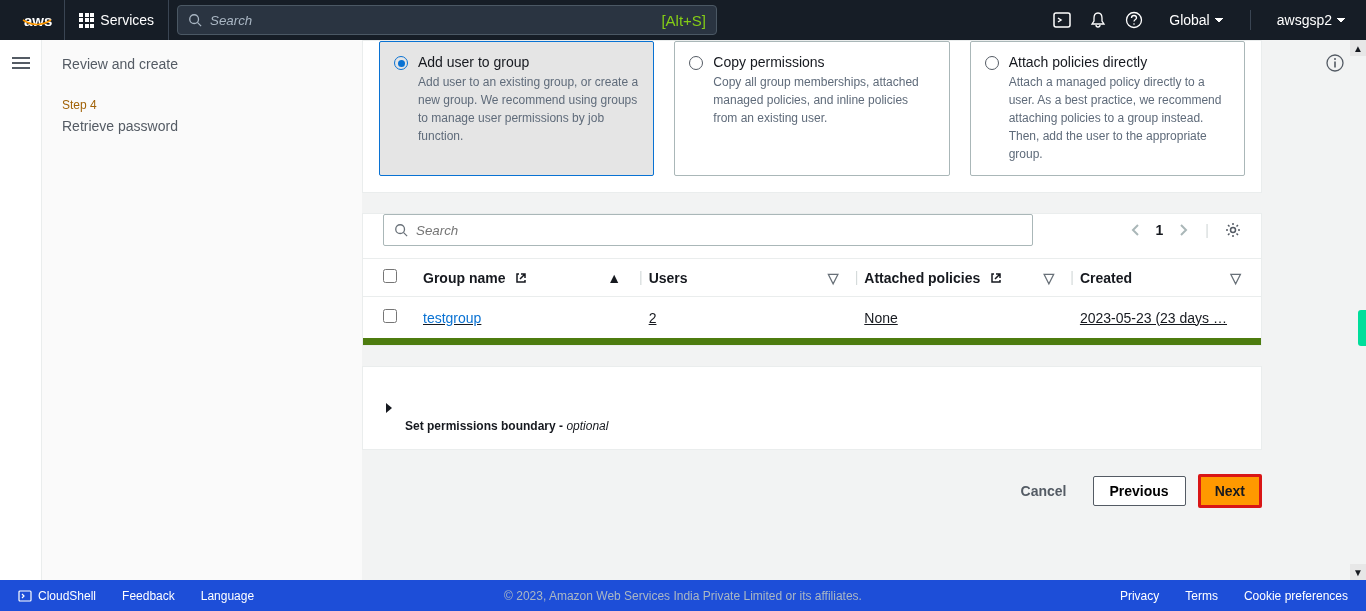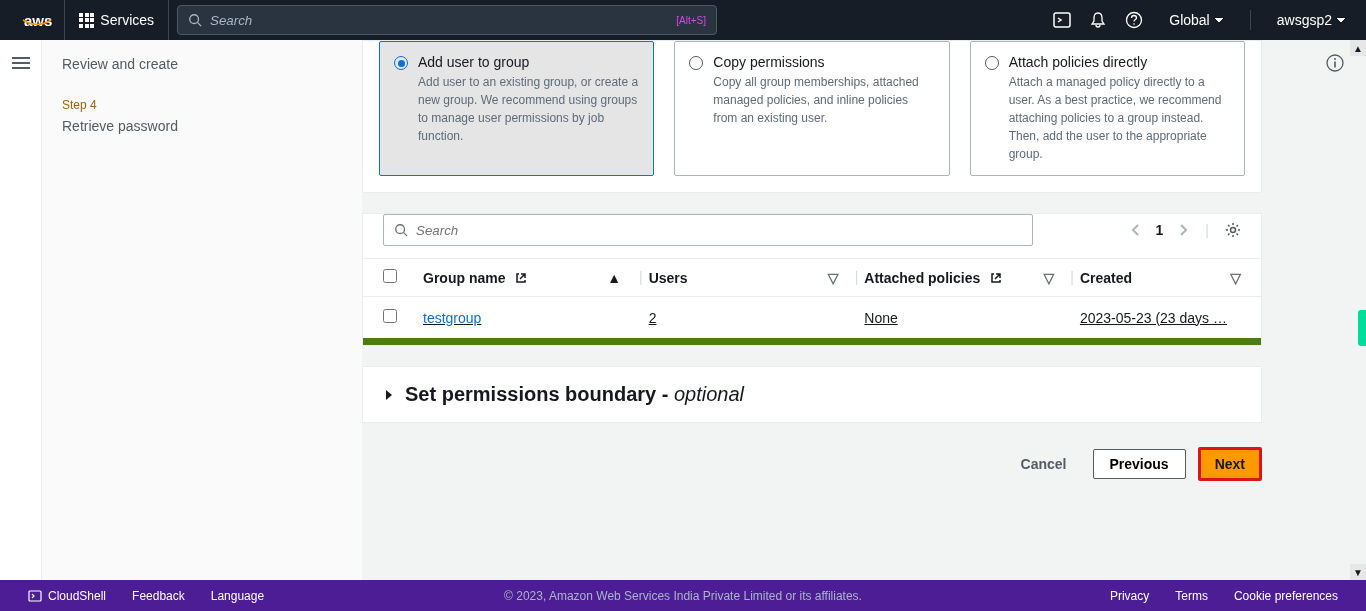--- a/index.html
+++ b/index.html
@@ -8,21 +8,21 @@
 
 .top-header { background: #161d26; height: 40px; display: flex; align-items: center; color: #fff; padding: 0 12px; }
 .aws-logo { font-weight: bold; color: #fff; font-size: 15px; padding: 0 12px; position: relative; }
 .aws-logo .smile { position: absolute; bottom: 2px; left: 10px; width: 30px; height: 8px; }
 .services-btn { display: flex; align-items: center; gap: 6px; padding: 0 14px; cursor: pointer; height: 40px; border-left: 1px solid #3a4553; border-right: 1px solid #3a4553; }
 .grid-icon { display: grid; grid-template-columns: repeat(3, 4px); grid-template-rows: repeat(3, 4px); gap: 1.5px; }
 .grid-icon span { background: #fff; width: 4px; height: 4px; }
 .search-box { flex: 1; max-width: 540px; margin-left: 8px; background: #2a3441; border: 1px solid #4b5864; border-radius: 4px; height: 30px; display: flex; align-items: center; padding: 0 10px; }
 .search-box input { background: transparent; border: none; color: #fff; outline: none; flex: 1; font-style: italic; }
 .search-box input::placeholder { color: #aab7c4; }
-.shortcut { color: #d946ef; font-size: 10px; }
+.shortcut { color: #84cc16; font-size: 15px; }
 .header-right { margin-left: auto; display: flex; align-items: center; gap: 18px; }
 .header-icon { cursor: pointer; color: #fff; display: flex; align-items: center; }
 .region-btn, .account-btn { display: flex; align-items: center; gap: 4px; cursor: pointer; padding: 0 8px; }
 
 
 .scroll-up { position: absolute; right: 0; top: 40px; width: 16px; height: 16px; background: #e7e7e7; display: flex; align-items: center; justify-content: center; font-size: 10px; }
 .scroll-down { position: absolute; right: 0; bottom: 31px; width: 16px; height: 16px; background: #e7e7e7; display: flex; align-items: center; justify-content: center; font-size: 10px; }
 
 
 .body-wrap { display: flex; height: 540px; }
@@ -74,30 +74,30 @@
 .col-policies { width: 200px; display: flex; align-items: center; gap: 6px; }
 .col-created { flex: 1; display: flex; align-items: center; }
 .sort-tri { margin-left: auto; margin-right: 12px; }
 .col-divider { color: #d5dbdb; padding: 0 6px; font-weight: normal; }
 .ext-icon { margin-left: 4px; }
 .link { color: #0972d3; cursor: pointer; }
 input[type="checkbox"] { width: 14px; height: 14px; }
 
 
 .boundary-panel { background: #fff; border: 1px solid #eaeded; margin-top: 20px; padding: 16px 20px; display: flex; align-items: center; gap: 10px; }
-.boundary-title { font-size: 20px; font-weight: 700; }
+.boundary-title { font-size: 12px; font-weight: 700; margin-top: 36px; }
 .boundary-title .optional { font-style: italic; font-weight: 400; }
 
 
 .nav-buttons { display: flex; justify-content: flex-end; gap: 12px; margin-top: 24px; align-items: center; }
 .btn-plain { background: transparent; border: none; font-weight: 700; cursor: pointer; padding: 8px 14px; font-size: 14px; color: #545b64; }
 .btn-primary { background: #ff9900; border: 3px solid #d91515; color: #16191f; font-weight: 700; padding: 6px 14px; cursor: pointer; font-size: 14px; border-radius: 2px; }
 
 
-.footer { position: absolute; bottom: 0; left: 0; right: 0; background: #4c1d95; color: #fff; height: 31px; display: flex; align-items: center; padding: 0 28px; font-size: 12px; }
+.footer { position: absolute; bottom: 0; left: 0; right: 0; background: #1d4ed8; color: #fff; height: 31px; display: flex; align-items: center; padding: 0 18px; font-size: 12px; }
 .footer-left { display: flex; gap: 26px; }
 .footer-left span { cursor: pointer; display: flex; align-items: center; gap: 6px; }
 .footer-center { position: absolute; left: 50%; transform: translateX(-50%); color: #aab7c4; }
 .footer-right { margin-left: auto; display: flex; gap: 26px; }
 .footer-right span { cursor: pointer; text-align: center; }
 
 
 .green-tab { position: absolute; right: 0; top: 310px; width: 8px; height: 36px; background: #00de9b; border-radius: 3px 0 0 3px; }
 
 svg { display: block; }

